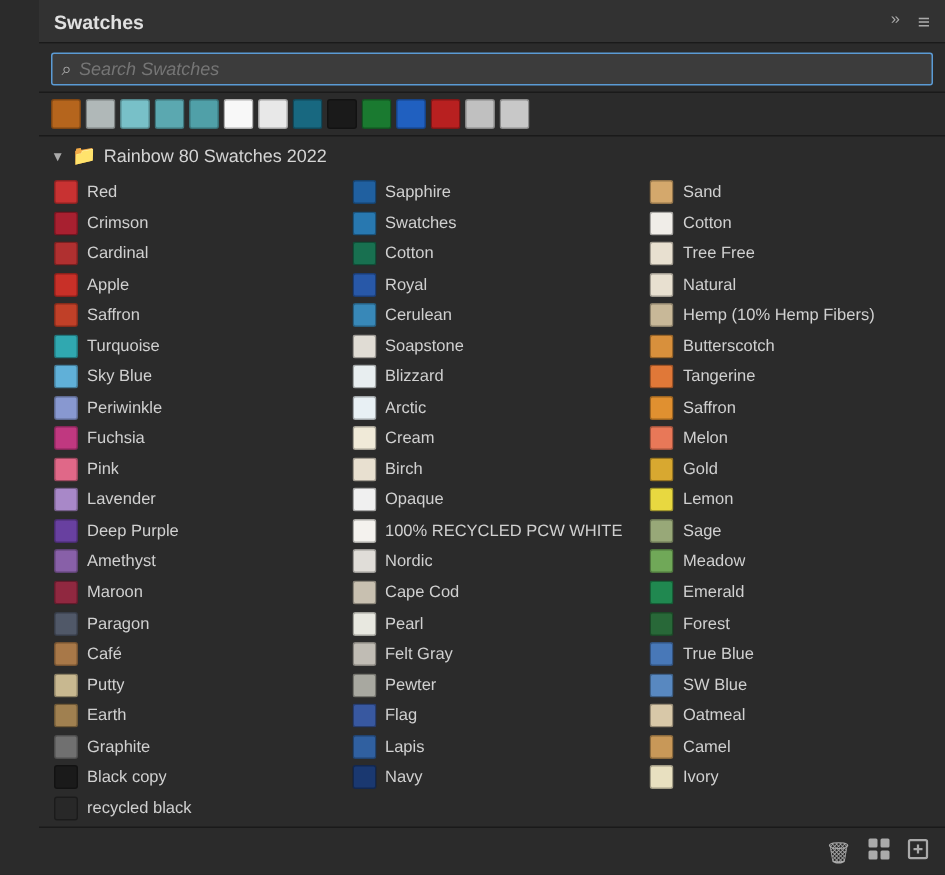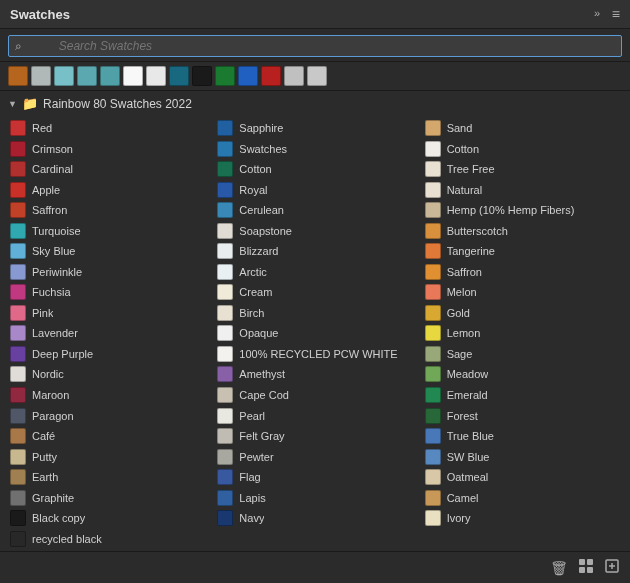--- a/index.html
+++ b/index.html
@@ -11,20 +11,21 @@
       width: 630px;
       height: 583px;
       overflow: hidden;
     }
     .panel {
       width: 630px;
       height: 583px;
       background: #2b2b2b;
       display: flex;
       flex-direction: column;
+      padding-left: 26px;
     }
     .panel-header {
       display: flex;
       align-items: center;
       justify-content: space-between;
       padding: 6px 10px;
       border-bottom: 1px solid #1a1a1a;
       background: #323232;
     }
     .panel-title {
@@ -55,21 +56,20 @@
       font-size: 12px;
     }
     .search-input {
       background: transparent;
       border: none;
       outline: none;
       color: #999;
       font-size: 12px;
       flex: 1;
       font-style: italic;
-      margin-left: 32px;
     }
     .swatches-row {
       display: flex;
       align-items: center;
       padding: 4px 8px;
       gap: 3px;
       flex-wrap: wrap;
       border-bottom: 1px solid #1a1a1a;
     }
     .swatch-dot {
@@ -332,26 +332,26 @@
       </div>
       <div class="swatch-item">
         <div class="swatch-color" style="background-color: rgb(244, 242, 238);"></div>
         <span class="swatch-name">100% RECYCLED PCW WHITE</span>
       </div>
       <div class="swatch-item">
         <div class="swatch-color" style="background-color: rgb(152, 168, 120);"></div>
         <span class="swatch-name">Sage</span>
       </div>
       <div class="swatch-item">
+        <div class="swatch-color" style="background-color: rgb(136, 96, 168);"></div>
+        <span class="swatch-name">Amethyst</span>
+      </div>
+      <div class="swatch-item">
         <div class="swatch-color" style="background-color: rgb(224, 221, 216);"></div>
         <span class="swatch-name">Nordic</span>
-      </div>
-      <div class="swatch-item">
-        <div class="swatch-color" style="background-color: rgb(136, 96, 168);"></div>
-        <span class="swatch-name">Amethyst</span>
       </div>
       <div class="swatch-item">
         <div class="swatch-color" style="background-color: rgb(112, 168, 88);"></div>
         <span class="swatch-name">Meadow</span>
       </div>
       <div class="swatch-item">
         <div class="swatch-color" style="background-color: rgb(144, 40, 64);"></div>
         <span class="swatch-name">Maroon</span>
       </div>
       <div class="swatch-item">

